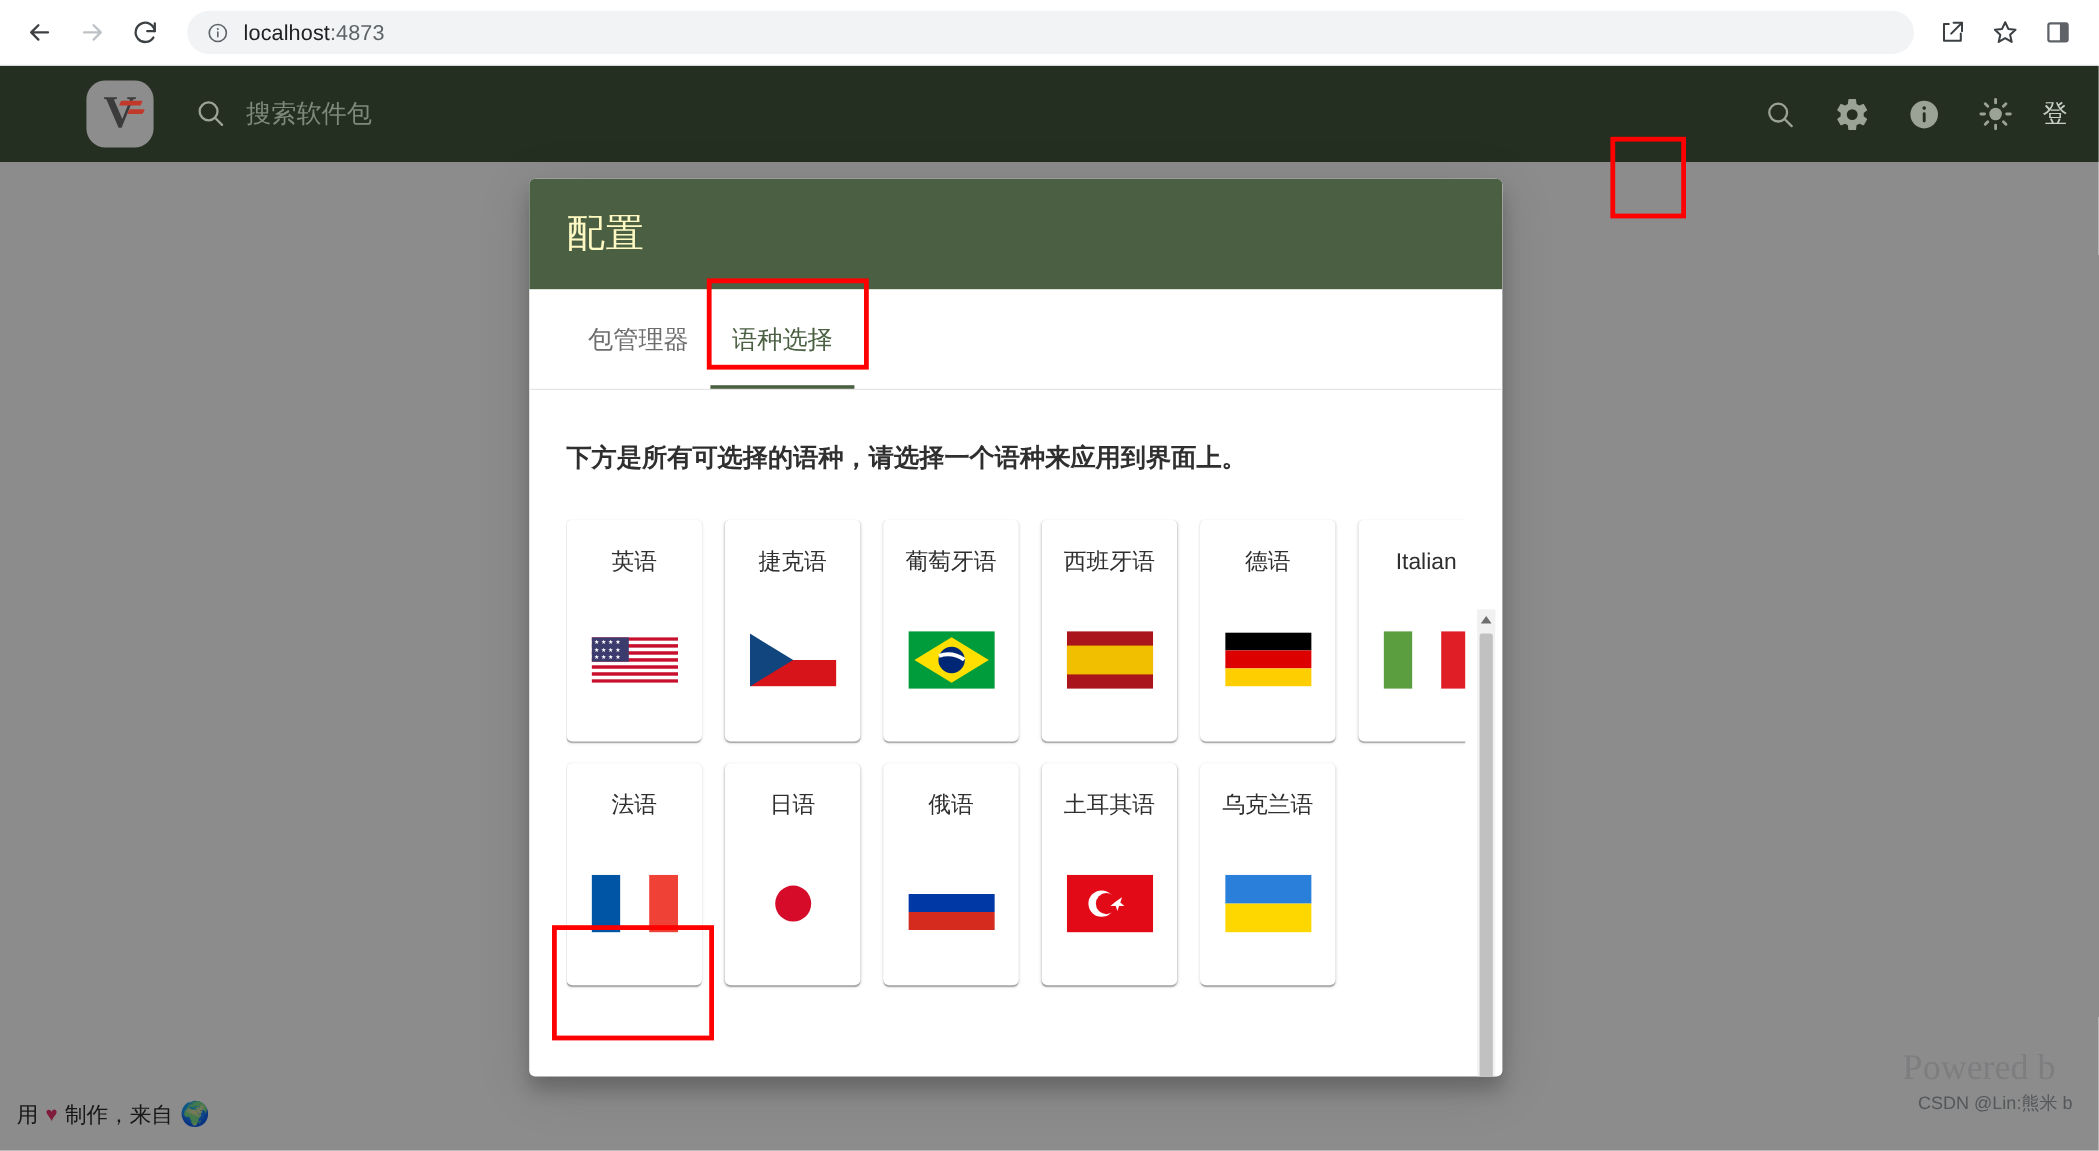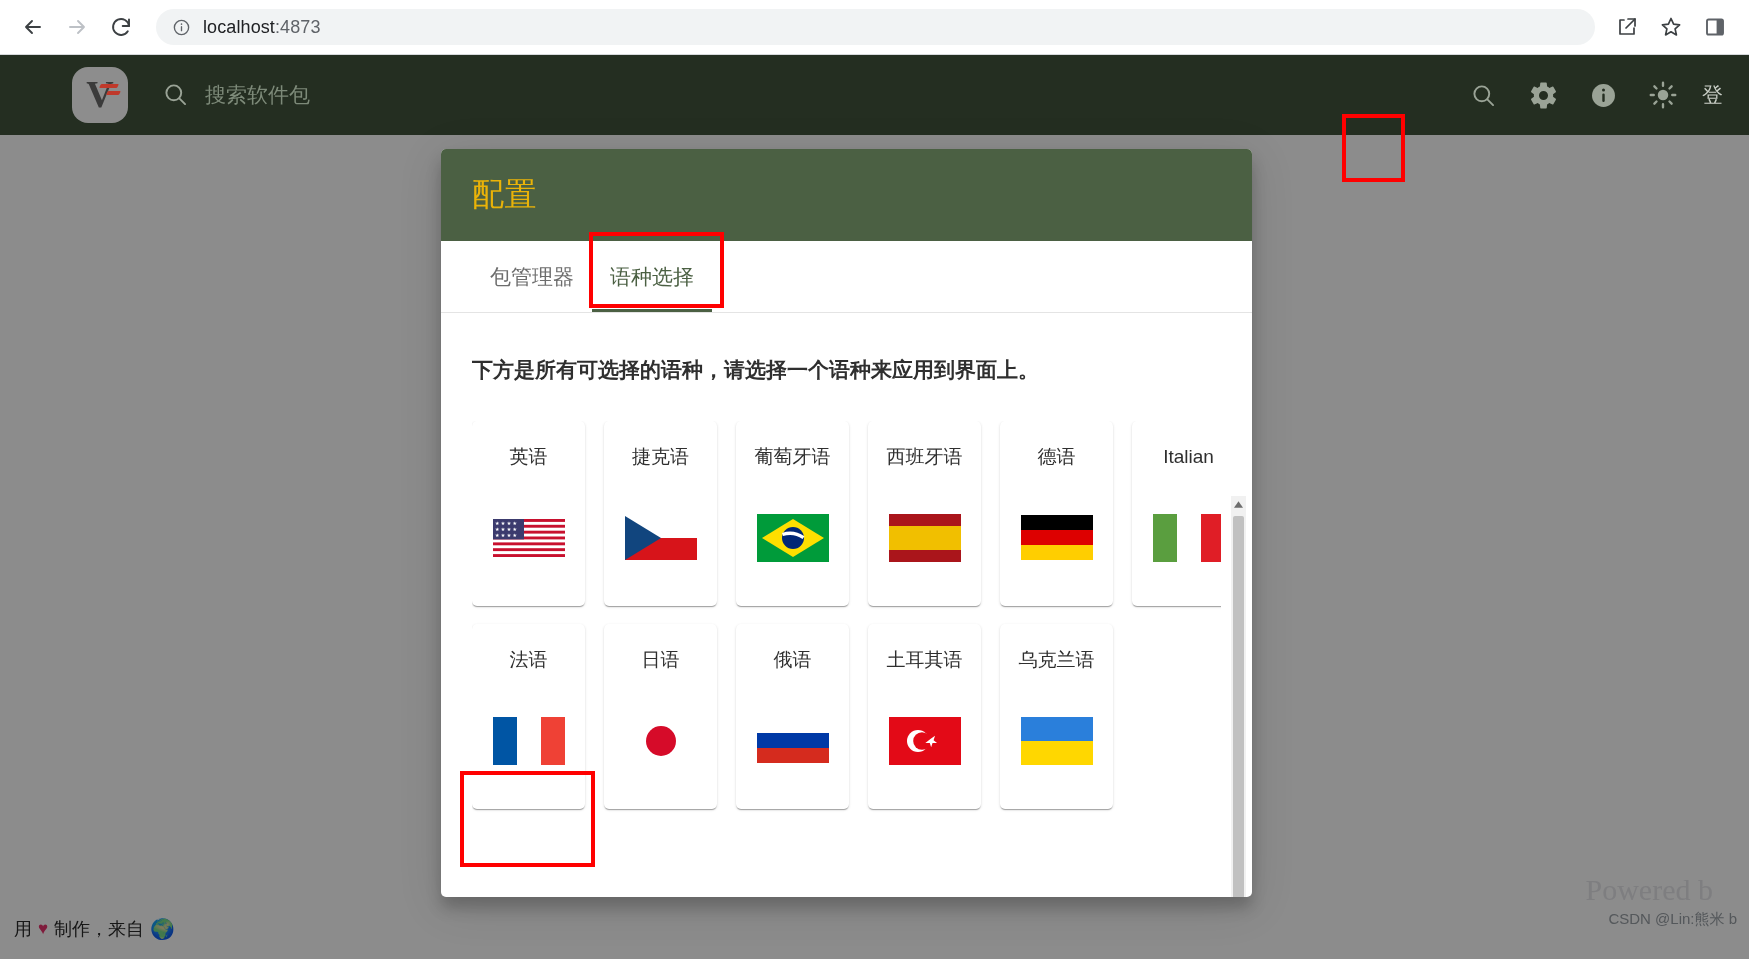--- a/index.html
+++ b/index.html
@@ -107,21 +107,21 @@
     background: #fff;
   }
   .footer-note {
     position: absolute; left: 14px; bottom: 18px;
     font-size: 18px; color: #2b2b2b;
     display: flex; align-items: center; gap: 6px;
   }
   .footer-note .heart { color: #e8336d; font-size: 17px; }
   .footer-note .globe { font-size: 20px; }
   .watermark {
-    position: absolute; right: 12px; bottom: 30px;
+    position: absolute; right: 22px; bottom: 30px;
     font-size: 15px; color: #9aa0a6; white-space: nowrap;
   }
   .watermark-big {
     position: absolute; right: 36px; bottom: 52px;
     font-size: 30px; color: #e6e6ea; white-space: nowrap;
     font-family: "Liberation Serif", serif;
   }
 
   
   .scrim {
@@ -134,25 +134,25 @@
     background: #ffffff; border-radius: 5px;
     box-shadow: 0 11px 15px rgba(0,0,0,.2), 0 9px 46px rgba(0,0,0,.12);
     z-index: 30; display: flex; flex-direction: column;
     overflow: hidden;
   }
   .dialog-header {
     height: 92px; background: #4b6043; flex: 0 0 auto;
     display: flex; align-items: center; padding: 0 31px;
   }
   .dialog-title {
-    font-size: 32px; color: #eab308; font-weight: 400;
+    font-size: 32px; color: #fef9c3; font-weight: 400;
     letter-spacing: .5px;
   }
   .dialog-tabs {
-    flex: 0 0 auto; height: 72px;
+    flex: 0 0 auto; height: 84px;
     display: flex; align-items: stretch;
     padding: 0 31px; border-bottom: 1px solid #e4e4e4;
   }
   .tab {
     min-width: 120px; display: flex; align-items: center;
     justify-content: center; font-size: 21px; color: #6d6d6d;
     padding: 0 18px; position: relative;
   }
   .tab.active { color: #4b6043; }
   .tab.active::after {

